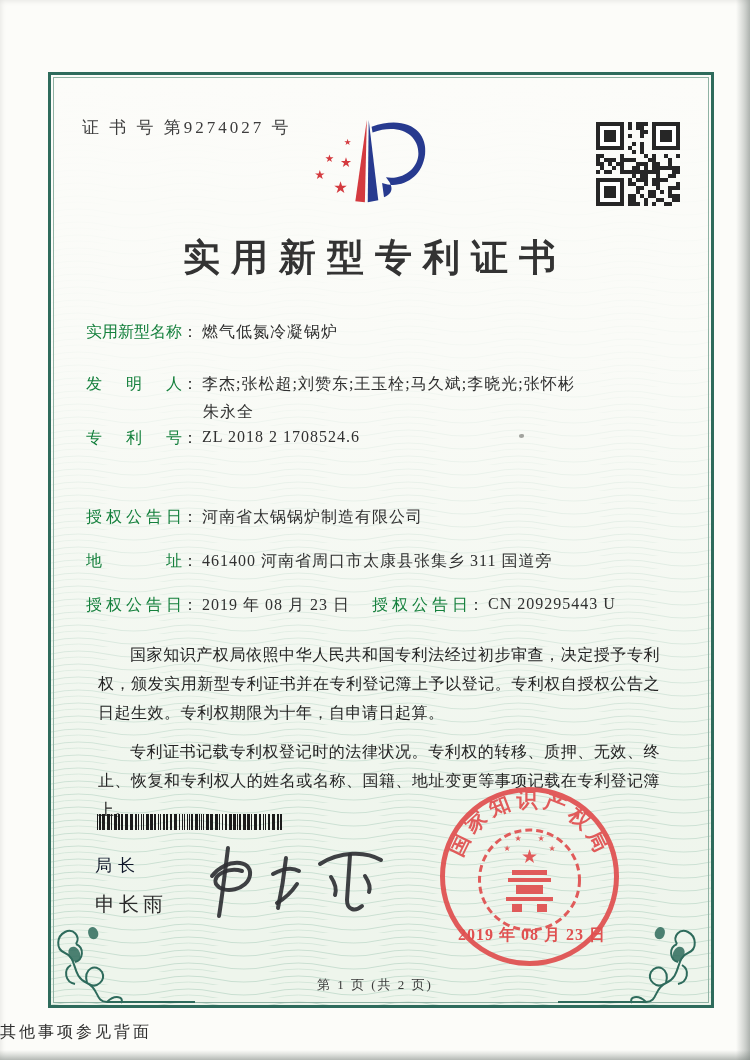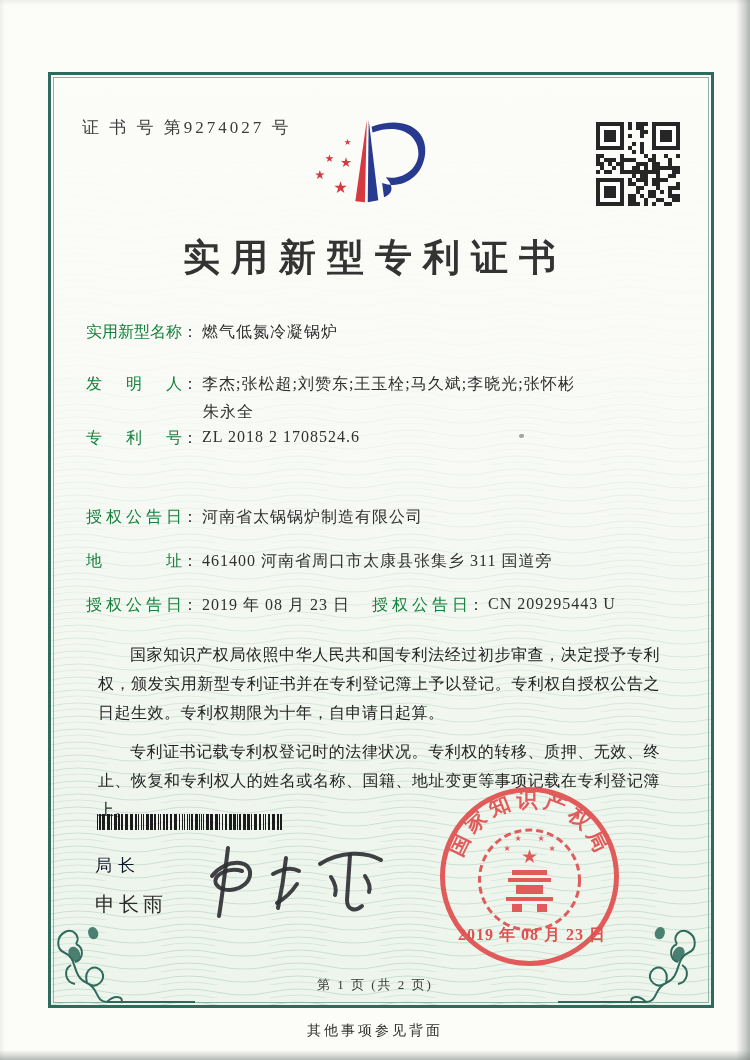--- a/index.html
+++ b/index.html
@@ -41,22 +41,22 @@
   #barcode{position:absolute;left:97px;top:814px;width:192px;height:16px;display:flex;}
   #barcode i{background:var(--barcode_black);flex:none;height:100%;}
   .signer{position:absolute;left:95px;top:854px;font-size:17px;letter-spacing:6px;color:#0f172a;}
   .signer-name{position:absolute;left:95px;top:891px;font-size:20px;letter-spacing:4px;color:#2c2c2c;}
   .signature-svg{position:absolute;left:198px;top:832px;width:205px;height:92px;}
   .seal-svg{position:absolute;left:437px;top:784px;width:185px;height:185px;opacity:.93;}
   .seal-date{position:absolute;left:458px;top:925px;font-size:16px;color:var(--seal_red);
     letter-spacing:1px;font-weight:bold;}
   .page-num{position:absolute;left:0;top:976px;width:100%;text-align:center;
     font-size:13px;letter-spacing:2px;color:#3a3a3a;}
-  .back-note{position:absolute;left:0;top:1022px;width:100%;text-align:center;
-    font-size:14px;letter-spacing:3px;color:#2e2e2e;}
+  .back-note{position:absolute;left:0;top:1022px;width:100%;
+    font-size:16px;letter-spacing:3px;color:#2e2e2e;}
   .orn{position:absolute;width:150px;height:96px;}
   .orn-left{left:45px;top:910px;}
   .orn-right{left:558px;top:910px;transform:scaleX(-1);}
   .orn path{stroke:var(--frame_green);fill:none;stroke-width:2;}
   .orn .leaf{fill:var(--frame_green);stroke:none;opacity:.85;}
   .seal-ring{stroke:var(--seal_red);fill:none;}
   .seal-red{fill:var(--seal_red);}
   .sig path{stroke:var(--signature_ink);fill:none;stroke-width:4;
     stroke-linecap:round;stroke-linejoin:round;opacity:.92;}
   .speck{position:absolute;left:519px;top:434px;width:5px;height:4px;background:#6a6a66;

